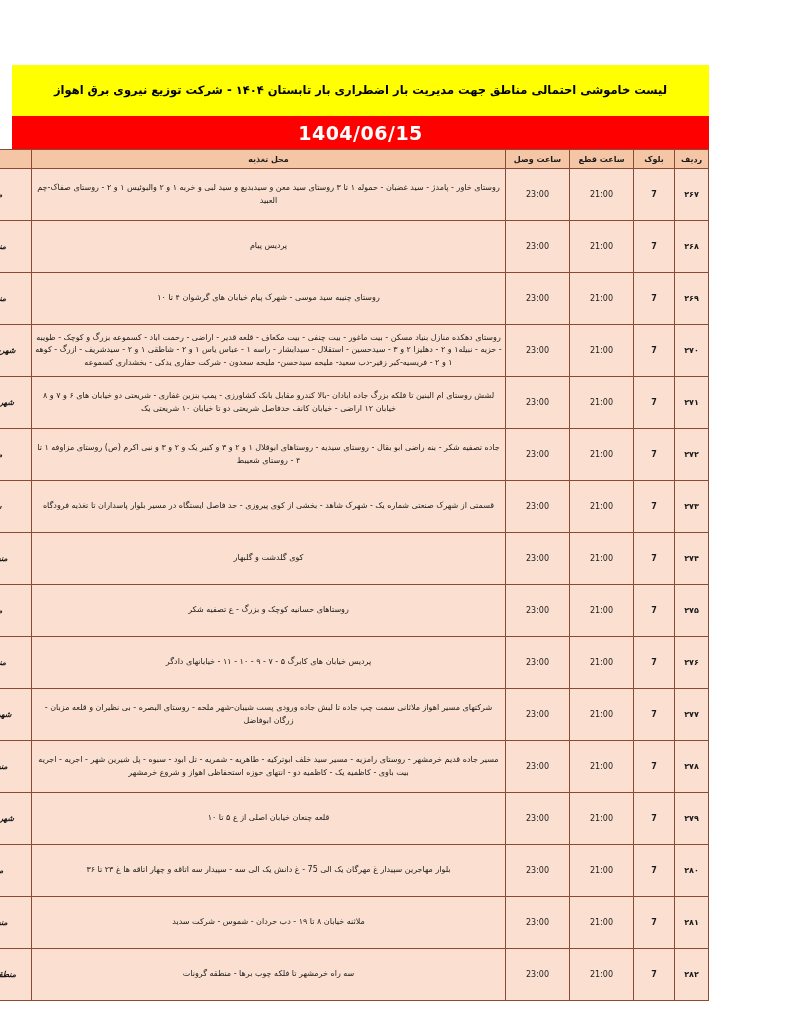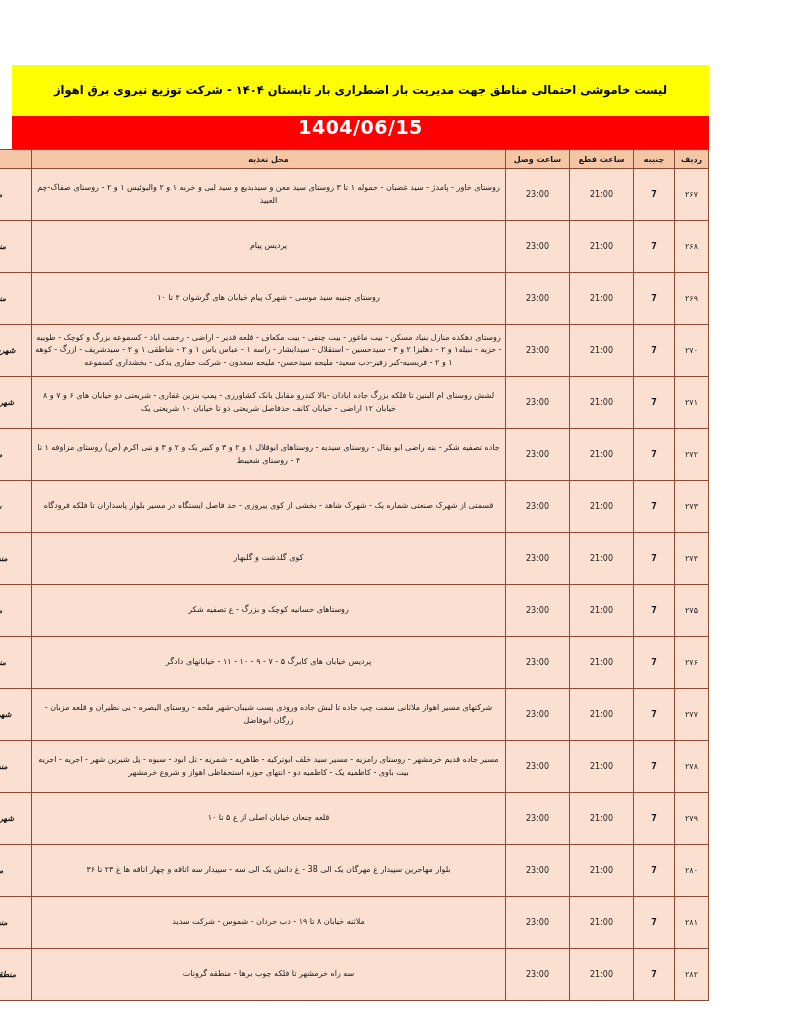--- a/index.html
+++ b/index.html
@@ -44,20 +44,21 @@
     color: #000000;
     line-height: 1.3;
     letter-spacing: 0px;
     direction: rtl;
   }
   
   .date-banner {
     background: #ff0000;
     height: 33px;
     display: flex;
+    align-items: center;
     justify-content: center;
   }
   .date-banner .date-text {
     font-size: 19px;
     font-weight: bold;
     color: #ffffff;
     direction: ltr;
     letter-spacing: 0.5px;
   }
   
@@ -90,21 +91,21 @@
   
   col.c-radif   { width: 34px; }
   col.c-block   { width: 41px; }
   col.c-off     { width: 64px; }
   col.c-on      { width: 64px; }
   col.c-place   { width: 474px; }
   col.c-region  { width: 90px; }
 
   td.radif {
     font-size: 8.5px;
-    font-weight: normal;
+    font-weight: bold;
   }
   td.block {
     font-size: 11px;
     font-weight: bold;
   }
   td.timecell {
     font-size: 11.5px;
     font-weight: normal;
     direction: ltr;
   }
@@ -140,21 +141,21 @@
         <col class="c-radif">
         <col class="c-block">
         <col class="c-off">
         <col class="c-on">
         <col class="c-place">
         <col class="c-region">
       </colgroup>
       <thead>
         <tr>
           <th>ردیف</th>
-          <th>چنیبه</th>
+          <th>بلوک</th>
           <th>ساعت قطع</th>
           <th>ساعت وصل</th>
           <th>محل تغذیه</th>
           <th>رحمت</th>
         </tr>
       </thead>
       <tbody id="table-body">
           <tr>
             <td class="radif">۲۶۷</td>
             <td class="block">7</td>
@@ -201,21 +202,21 @@
             <td class="timecell">21:00</td>
             <td class="timecell">23:00</td>
             <td class="place">جاده تصفیه شکر - بنه راضی ابو بقال - روستای سیدیه - روستاهای ابوقلال ۱ و ۲ و ۳ و کبیر یک و ۲ و ۳ و نبی اکرم (ص) روستای مزاوفه ۱ تا ۴ - روستای شعیبط</td>
             <td class="region">منطقه دو</td>
           </tr>
           <tr>
             <td class="radif">۲۷۳</td>
             <td class="block">7</td>
             <td class="timecell">21:00</td>
             <td class="timecell">23:00</td>
-            <td class="place">قسمتی از شهرک صنعتی شماره یک - شهرک شاهد - بخشی از کوی پیروزی - حد فاصل ایستگاه در مسیر بلوار پاسداران تا فلکه فرودگاه</td>
+            <td class="place">قسمتی از شهرک صنعتی شماره یک - شهرک شاهد - بخشی از کوی پیروزی - حد فاصل ایستگاه در مسیر بلوار پاسداران تا تغذیه فرودگاه</td>
             <td class="region">شاهد پنج</td>
           </tr>
           <tr>
             <td class="radif">۲۷۴</td>
             <td class="block">7</td>
             <td class="timecell">21:00</td>
             <td class="timecell">23:00</td>
             <td class="place">کوی گلدشت و گلبهار</td>
             <td class="region">منطقه علوی</td>
           </tr>
@@ -257,21 +258,21 @@
             <td class="timecell">21:00</td>
             <td class="timecell">23:00</td>
             <td class="place">قلعه چنعان خیابان اصلی از ع ۵ تا ۱۰</td>
             <td class="region">شهرستان کارون</td>
           </tr>
           <tr>
             <td class="radif">۲۸۰</td>
             <td class="block">7</td>
             <td class="timecell">21:00</td>
             <td class="timecell">23:00</td>
-            <td class="place">بلوار مهاجرین سپیدار غ مهرگان یک الی 38 - غ دانش یک الی سه - سپیدار سه اتاقه و چهار اتاقه ها غ ۲۳ تا ۳۶</td>
+            <td class="place">بلوار مهاجرین سپیدار غ مهرگان یک الی 75 - غ دانش یک الی سه - سپیدار سه اتاقه و چهار اتاقه ها غ ۲۳ تا ۳۶</td>
             <td class="region">منطقه یک</td>
           </tr>
           <tr>
             <td class="radif">۲۸۱</td>
             <td class="block">7</td>
             <td class="timecell">21:00</td>
             <td class="timecell">23:00</td>
             <td class="place">ملاثنه خیابان ۸ تا ۱۹ - دب حردان - شموس - شرکت سدید</td>
             <td class="region">منطقه علوی</td>
           </tr>

